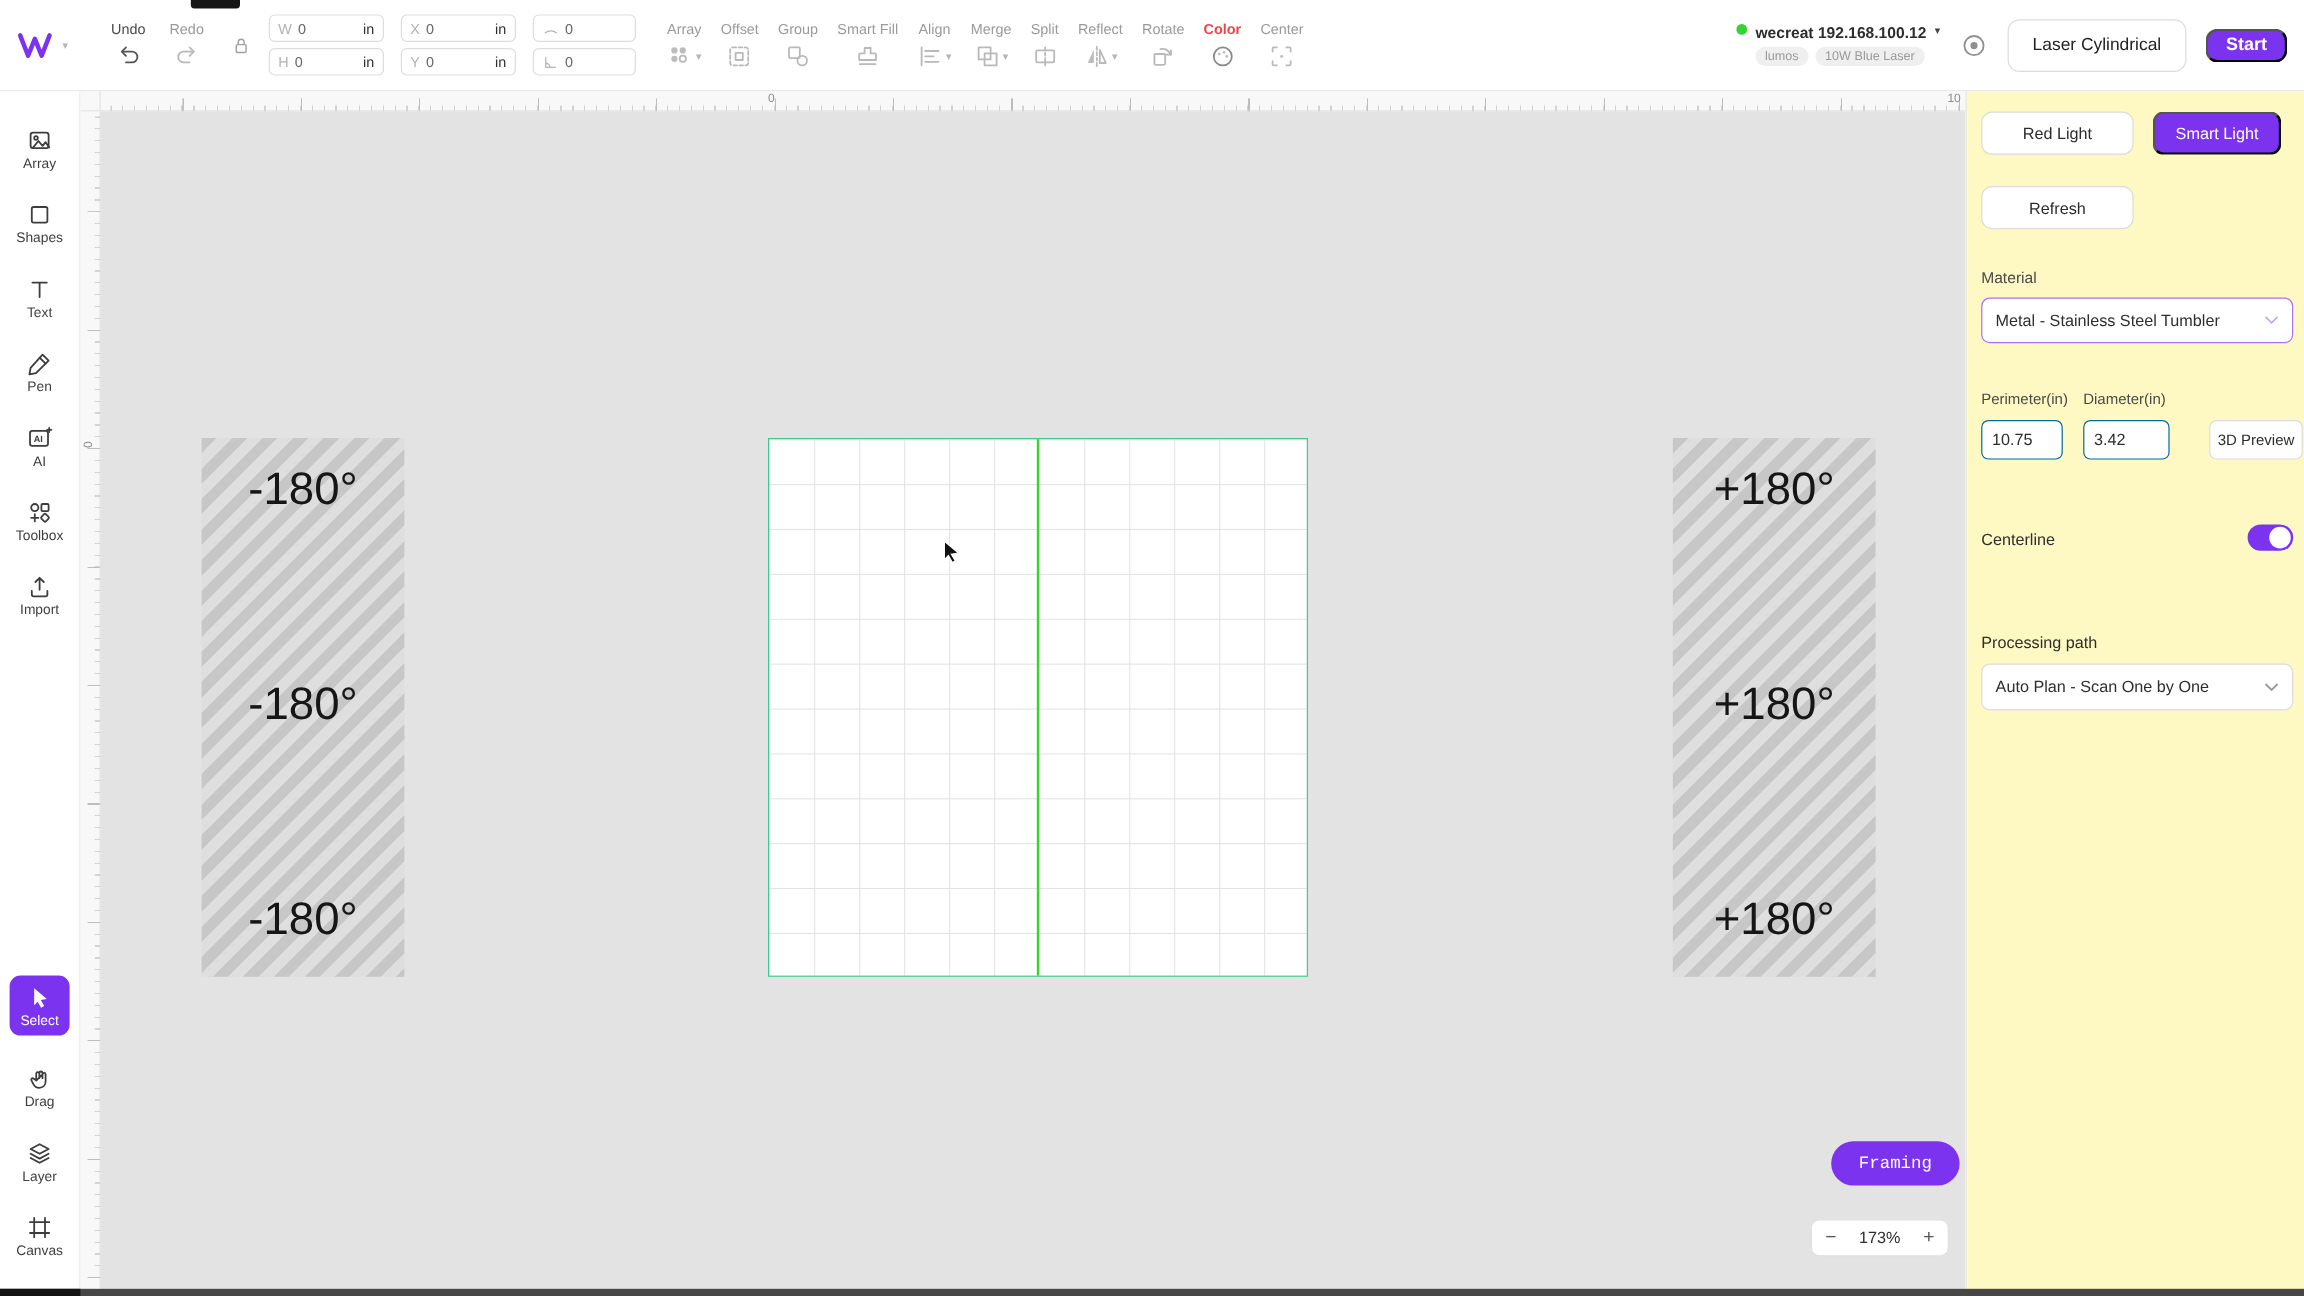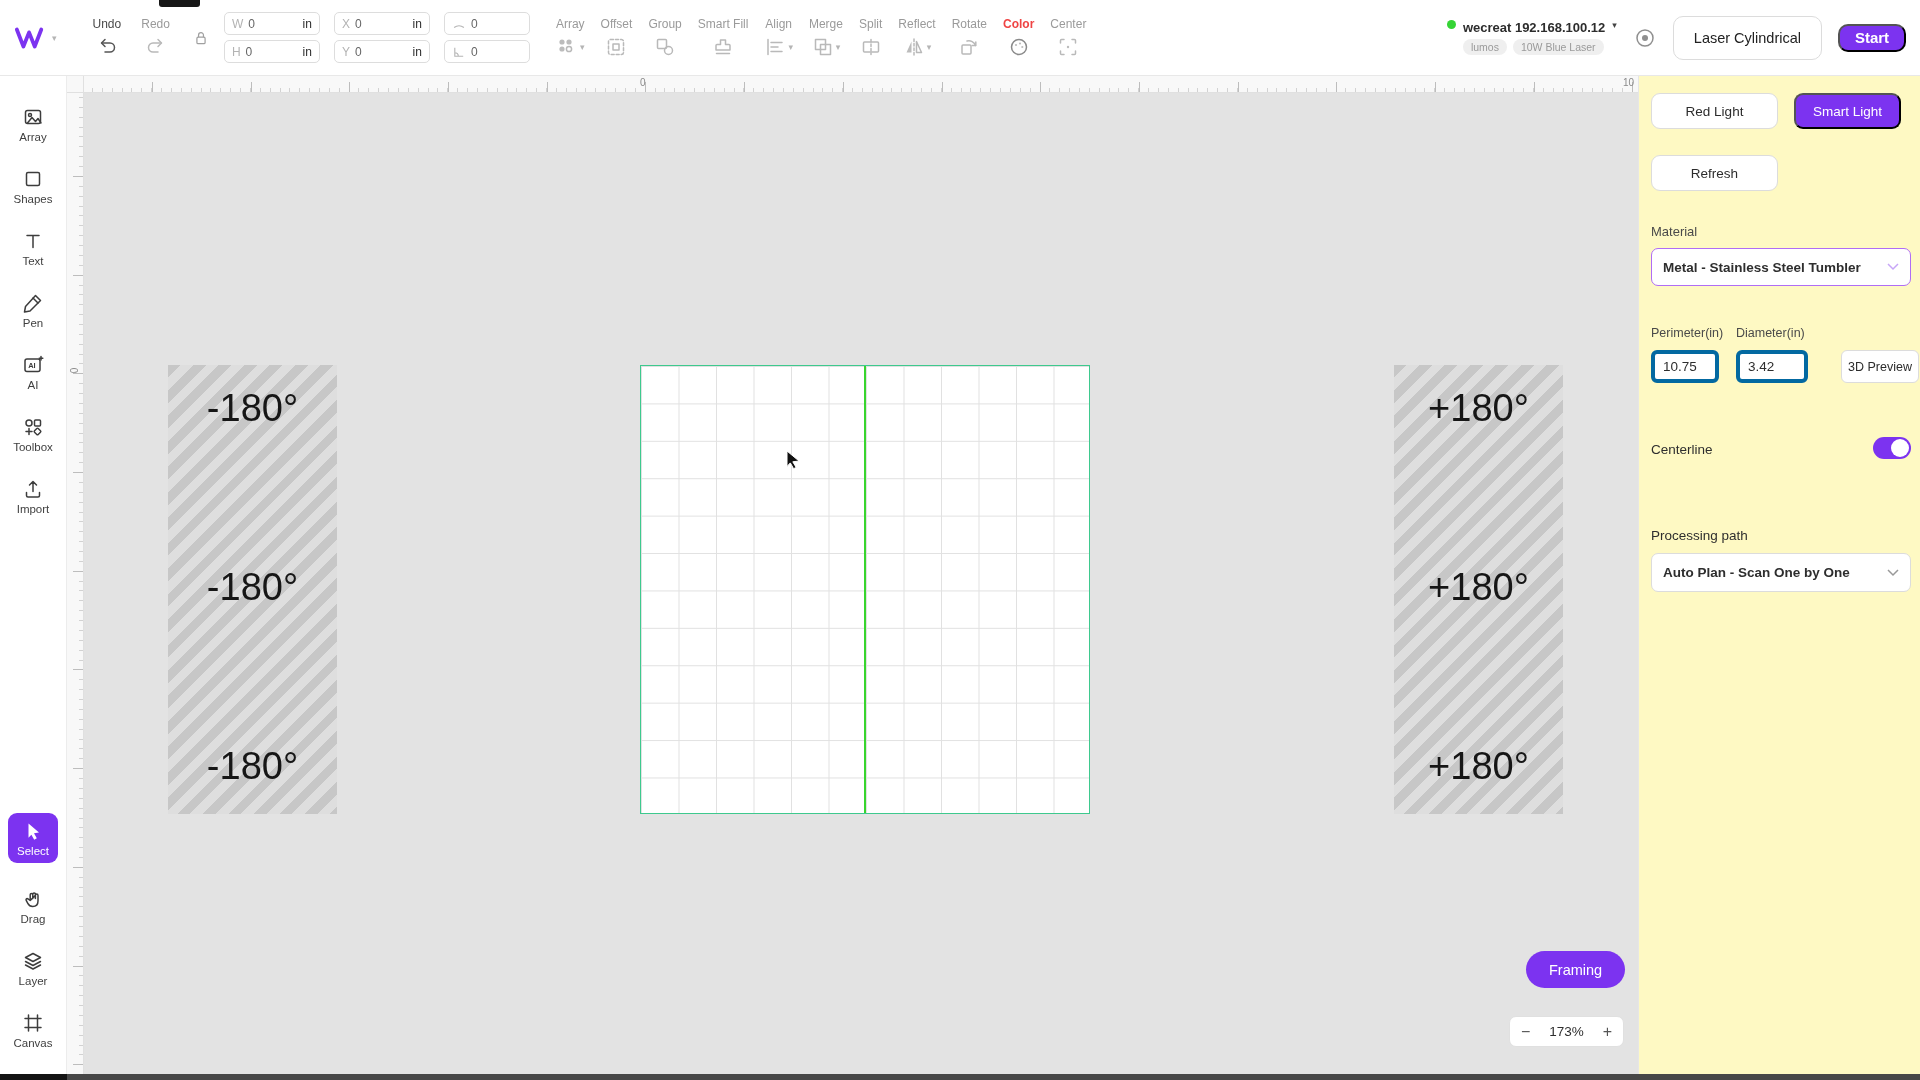--- a/index.html
+++ b/index.html
@@ -103,24 +103,24 @@
   
   .panel { position:absolute; left:1638px; top:76px; width:282px; height:998px; background:#fef9c3;
     border-left:1px solid #e6e6e6; z-index:5; }
   .pbtn { position:absolute; height:36px; border-radius:9px; display:flex; align-items:center;
     justify-content:center; font-size:13.5px; }
   .pbtn.ghost { background:#fff; border:1px solid #dcdcdc; color:#2c2c2c; }
   .pbtn.solid { background:#7c33f0; color:#fff; }
   .plabel { position:absolute; font-size:13px; color:#4a4a4a; }
   .pselect { position:absolute; left:12px; width:260px; border:1px solid #dcdcdc; border-radius:7px;
     background:#fff; display:flex; align-items:center; justify-content:space-between;
-    padding:0 11px; font-size:13.5px; color:#2e2e2e;font-weight:bold; }
+    padding:0 11px; font-size:13.5px; color:#2e2e2e; }
   .pselect.material { border:1.5px solid #b06df5; height:38px; top:172px; }
   .pselect.processing { height:39px; top:477px; }
-  .pinput { position:absolute; height:33px; border:4px solid #0369a1; border-radius:6px; font-size:13.5px;
+  .pinput { position:absolute; height:33px; border:1px solid #0369a1; border-radius:6px; font-size:13.5px;
     color:#2e2e2e; padding:0 8px; font-family:"Liberation Sans",sans-serif; background:#fff; }
   .toggle { position:absolute; left:234px; top:361px; width:38px; height:22px; background:#7c33f0;
     border-radius:11px; }
   .toggle .knob { position:absolute; right:2px; top:2px; width:18px; height:18px; background:#fff;
     border-radius:50%; }
 
   
   .bottom-bar { position:absolute; left:0; top:1074px; width:1920px; height:6px; background:#474747; z-index:7; }
   .bottom-bar .seg { position:absolute; left:0; top:0; width:67px; height:6px; background:#141414; }
 </style>
@@ -421,21 +421,21 @@
   <div class="hatch hatch-right">
     <span class="deg">+180°</span>
     <span class="deg">+180°</span>
     <span class="deg">+180°</span>
   </div>
 
   <svg class="cursor" width="19" height="20" viewBox="0 0 19 20">
     <path d="M3 1 L15 11 l-6.2 .8 3.4 5.6 -2.6 1.3 -3.3 -5.8 -3.3 3.6 z" fill="#111" stroke="#fff" stroke-width="1"></path>
   </svg>
 
-  <button class="framing-btn" style="border:none;font-family:Liberation Sans, sans-serif;">Framing</button>
+  <button class="framing-btn" style="border:none;font-family:Liberation Mono, monospace;">Framing</button>
 
   <div class="zoom-pill">
     <span class="zbtn">−</span>
     <span class="zval">173%</span>
     <span class="zbtn">+</span>
   </div>
 
 </div>
 
 <div class="panel">

